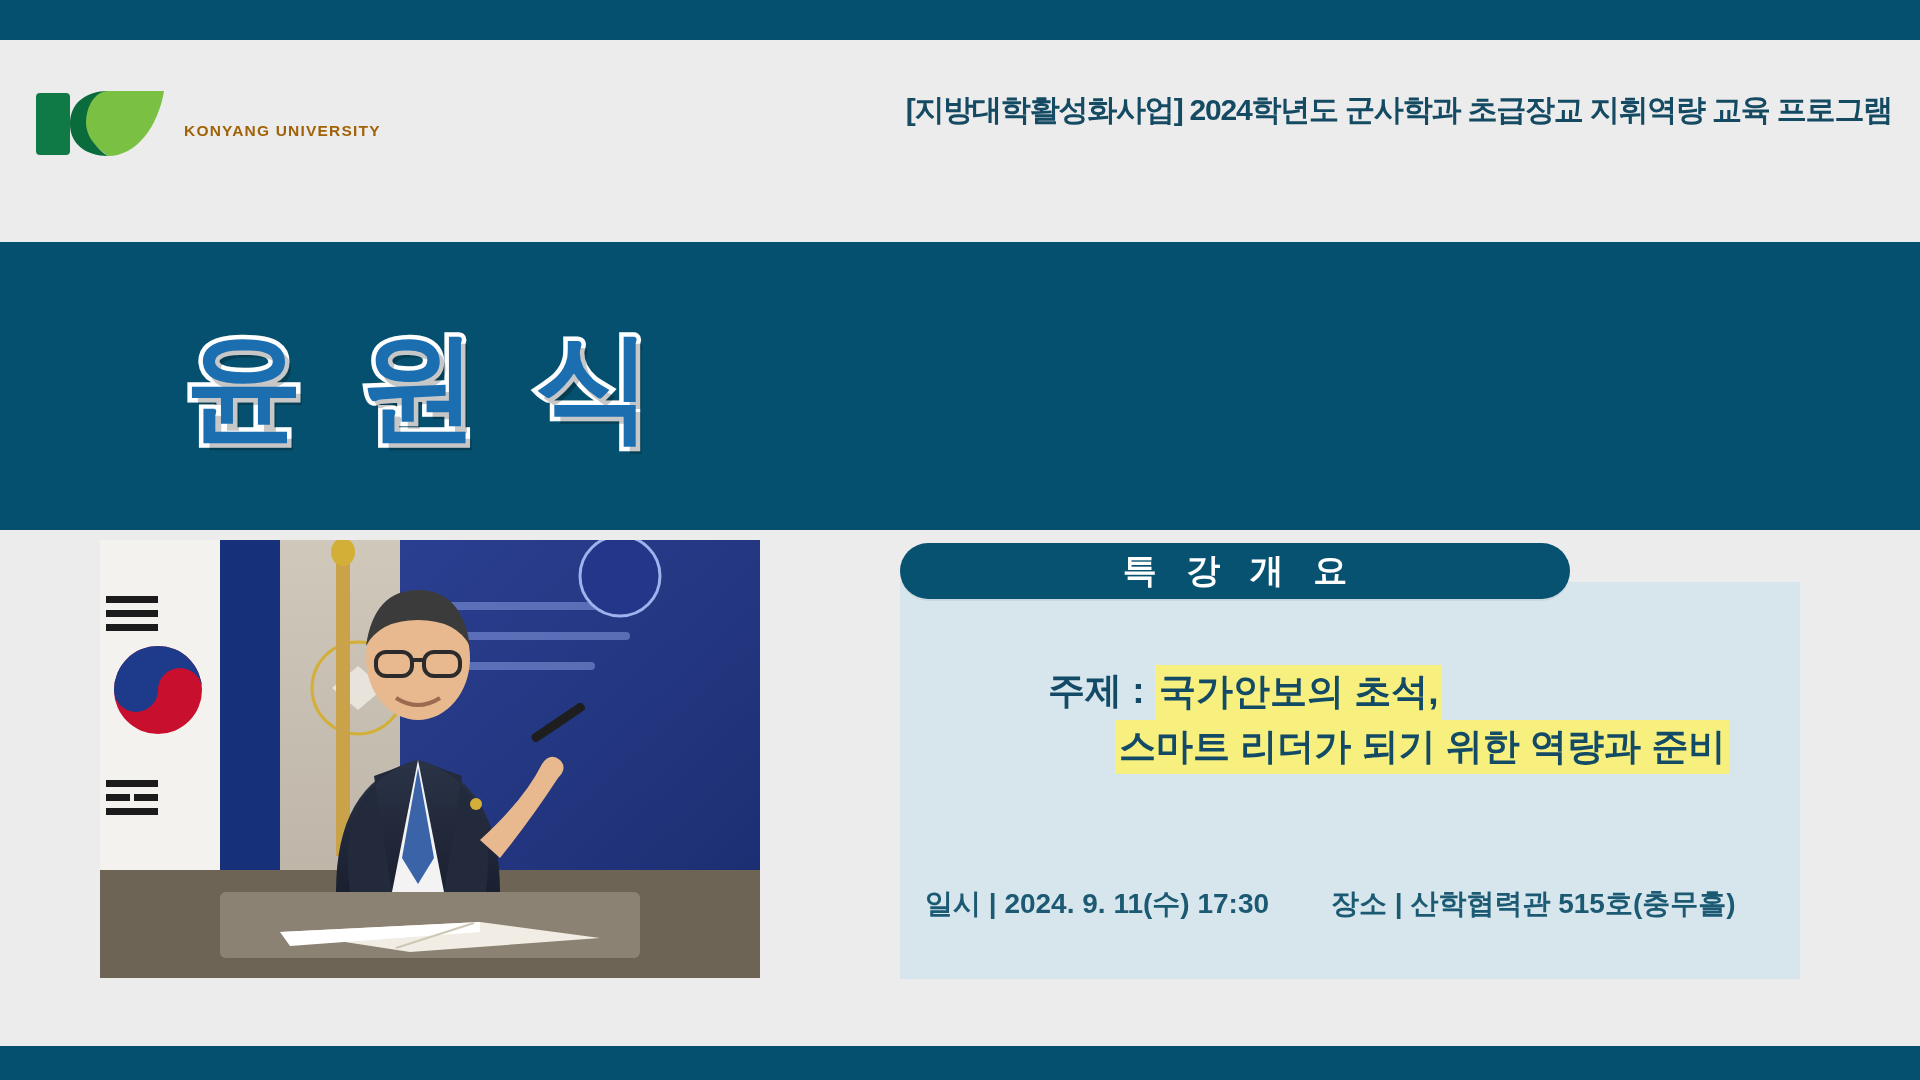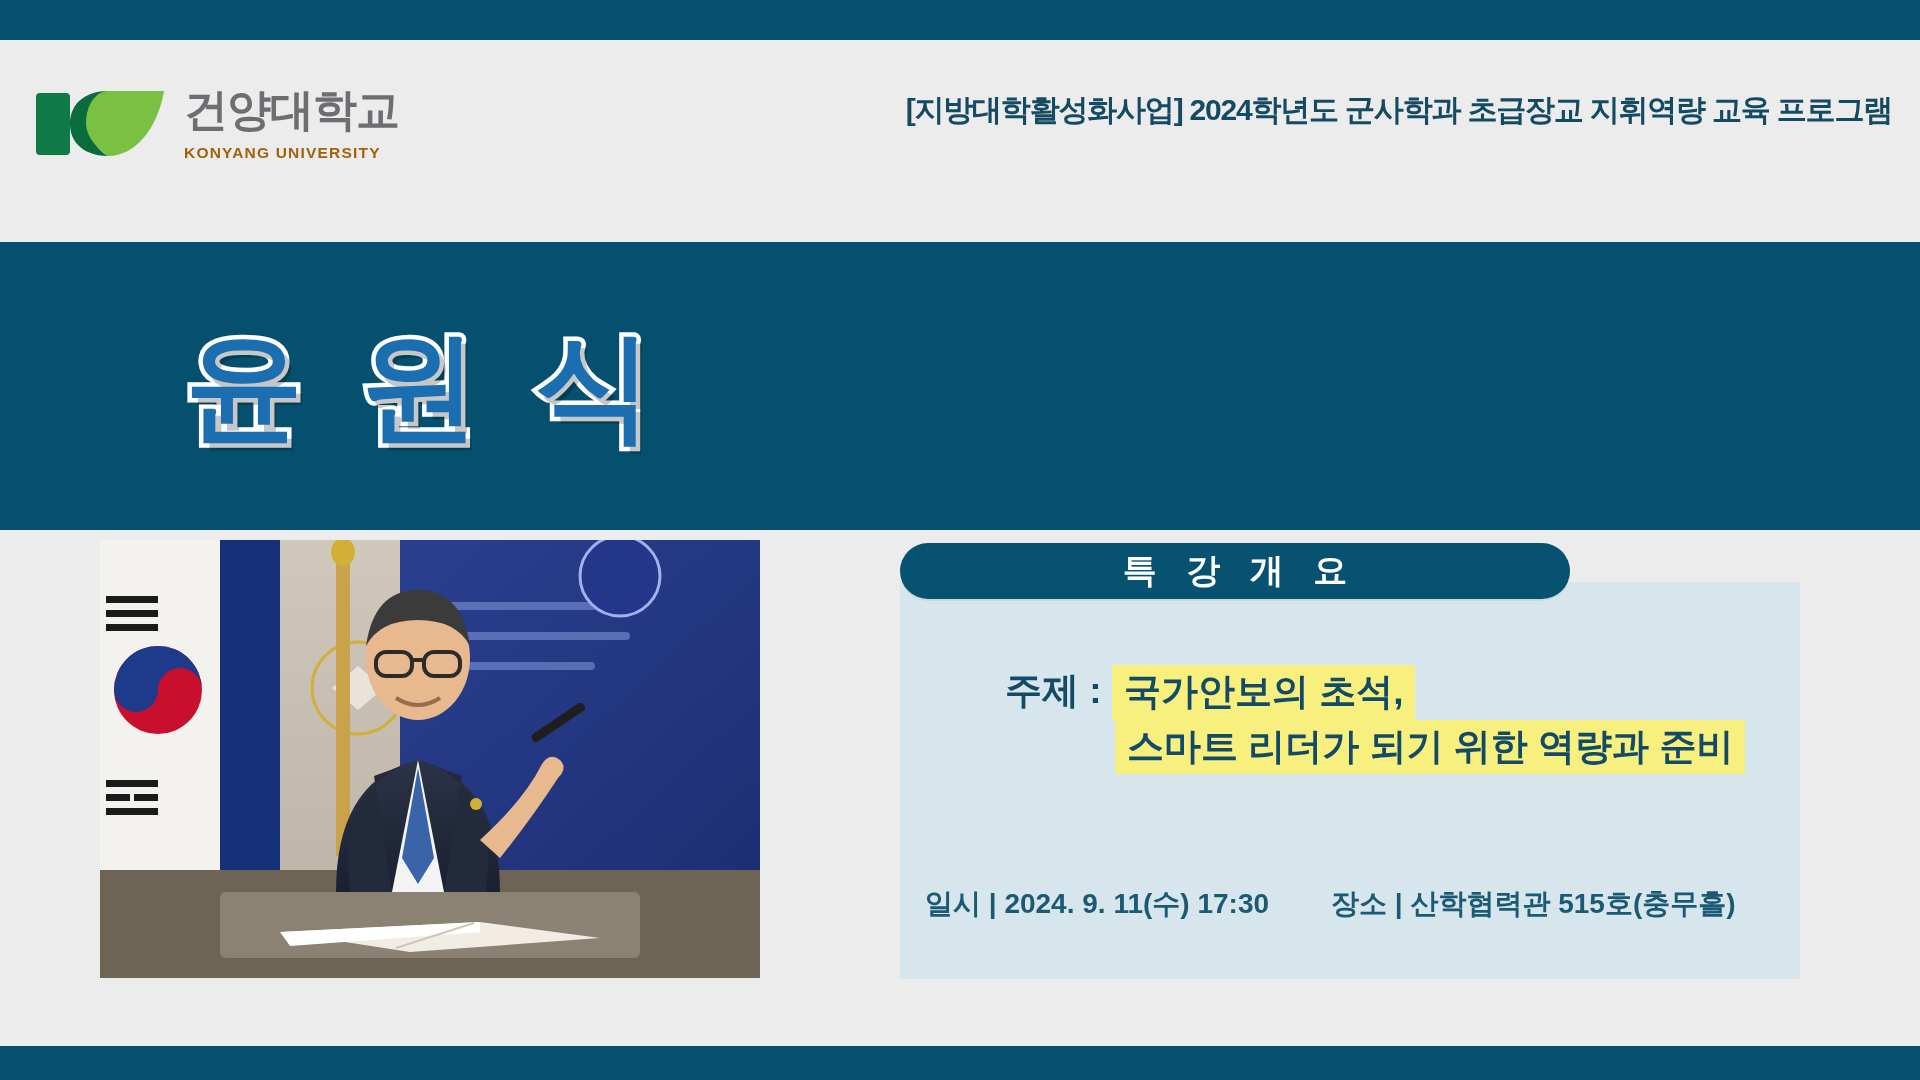--- a/index.html
+++ b/index.html
@@ -59,22 +59,22 @@
   .pill{
     position:absolute;left:900px;top:543px;width:670px;height:56px;
     background:#075270;border-radius:36px;
     display:flex;align-items:center;justify-content:center;
     box-shadow:0 2px 0 rgba(0,0,0,.06);
   }
   .pill span{font-size:34px;font-weight:bold;color:#ffffff;letter-spacing:10px;text-indent:10px;}
 
   .subject-block{position:absolute;left:900px;top:665px;width:900px;}
   .line{display:flex;align-items:flex-start;white-space:nowrap;font-size:37px;font-weight:bold;color:#134a66;line-height:1.42;}
-  .line .lbl{padding-left:105px;}
-  .hl{background:#f7f07e;color:#134a66;padding:1px 12px;}
+  .line .lbl{padding-left:105px;margin-left:43px;}
+  .hl{background:#f7f07e;color:#134a66;padding:1px 4px;}
   .line2{padding-left:215px;}
   .target-line{margin-top:22px;}
   .target-line .lbl{padding-left:105px;}
 
   .meta-row{
     position:absolute;left:900px;top:885px;width:900px;
     display:flex;align-items:center;white-space:nowrap;
     font-size:28px;font-weight:bold;color:#1c5a74;
   }
   .meta-row .m1{padding-left:25px;}
@@ -91,21 +91,20 @@
 
     <div class="logo">
       <span>
         <svg class="logo-mark" viewBox="0 0 130 78" xmlns="http://www.w3.org/2000/svg">
           <path d="M4 8 h26 a4 4 0 0 1 4 4 v54 a4 4 0 0 1 -4 4 h-26 a4 4 0 0 1 -4 -4 v-54 a4 4 0 0 1 4 -4 z" fill="#0f7a45"></path>
           <path d="M34 39 C34 18 50 6 72 6 C60 14 54 25 54 39 C54 53 60 64 72 71 C50 71 34 59 34 39 Z" fill="#0a6b3c"></path>
           <path d="M72 6 C98 6 118 6 128 6 C122 42 100 71 72 71 C56 60 50 48 50 38 C50 20 60 6 72 6 Z" fill="#79c043"></path>
         </svg>
       </span>
       <span class="logo-text">
-        <span class="logo-ko">건양대학교</span>
         <span class="logo-en">KONYANG UNIVERSITY</span>
       </span>
     </div>
 
     <div class="program-title">[지방대학활성화사업] 2024학년도 군사학과 초급장교 지휘역량 교육 프로그램</div>
   </div>
 
   <div class="banner">
     <div class="banner-inner">
       <span class="speaker-name">윤 원 식</span>

